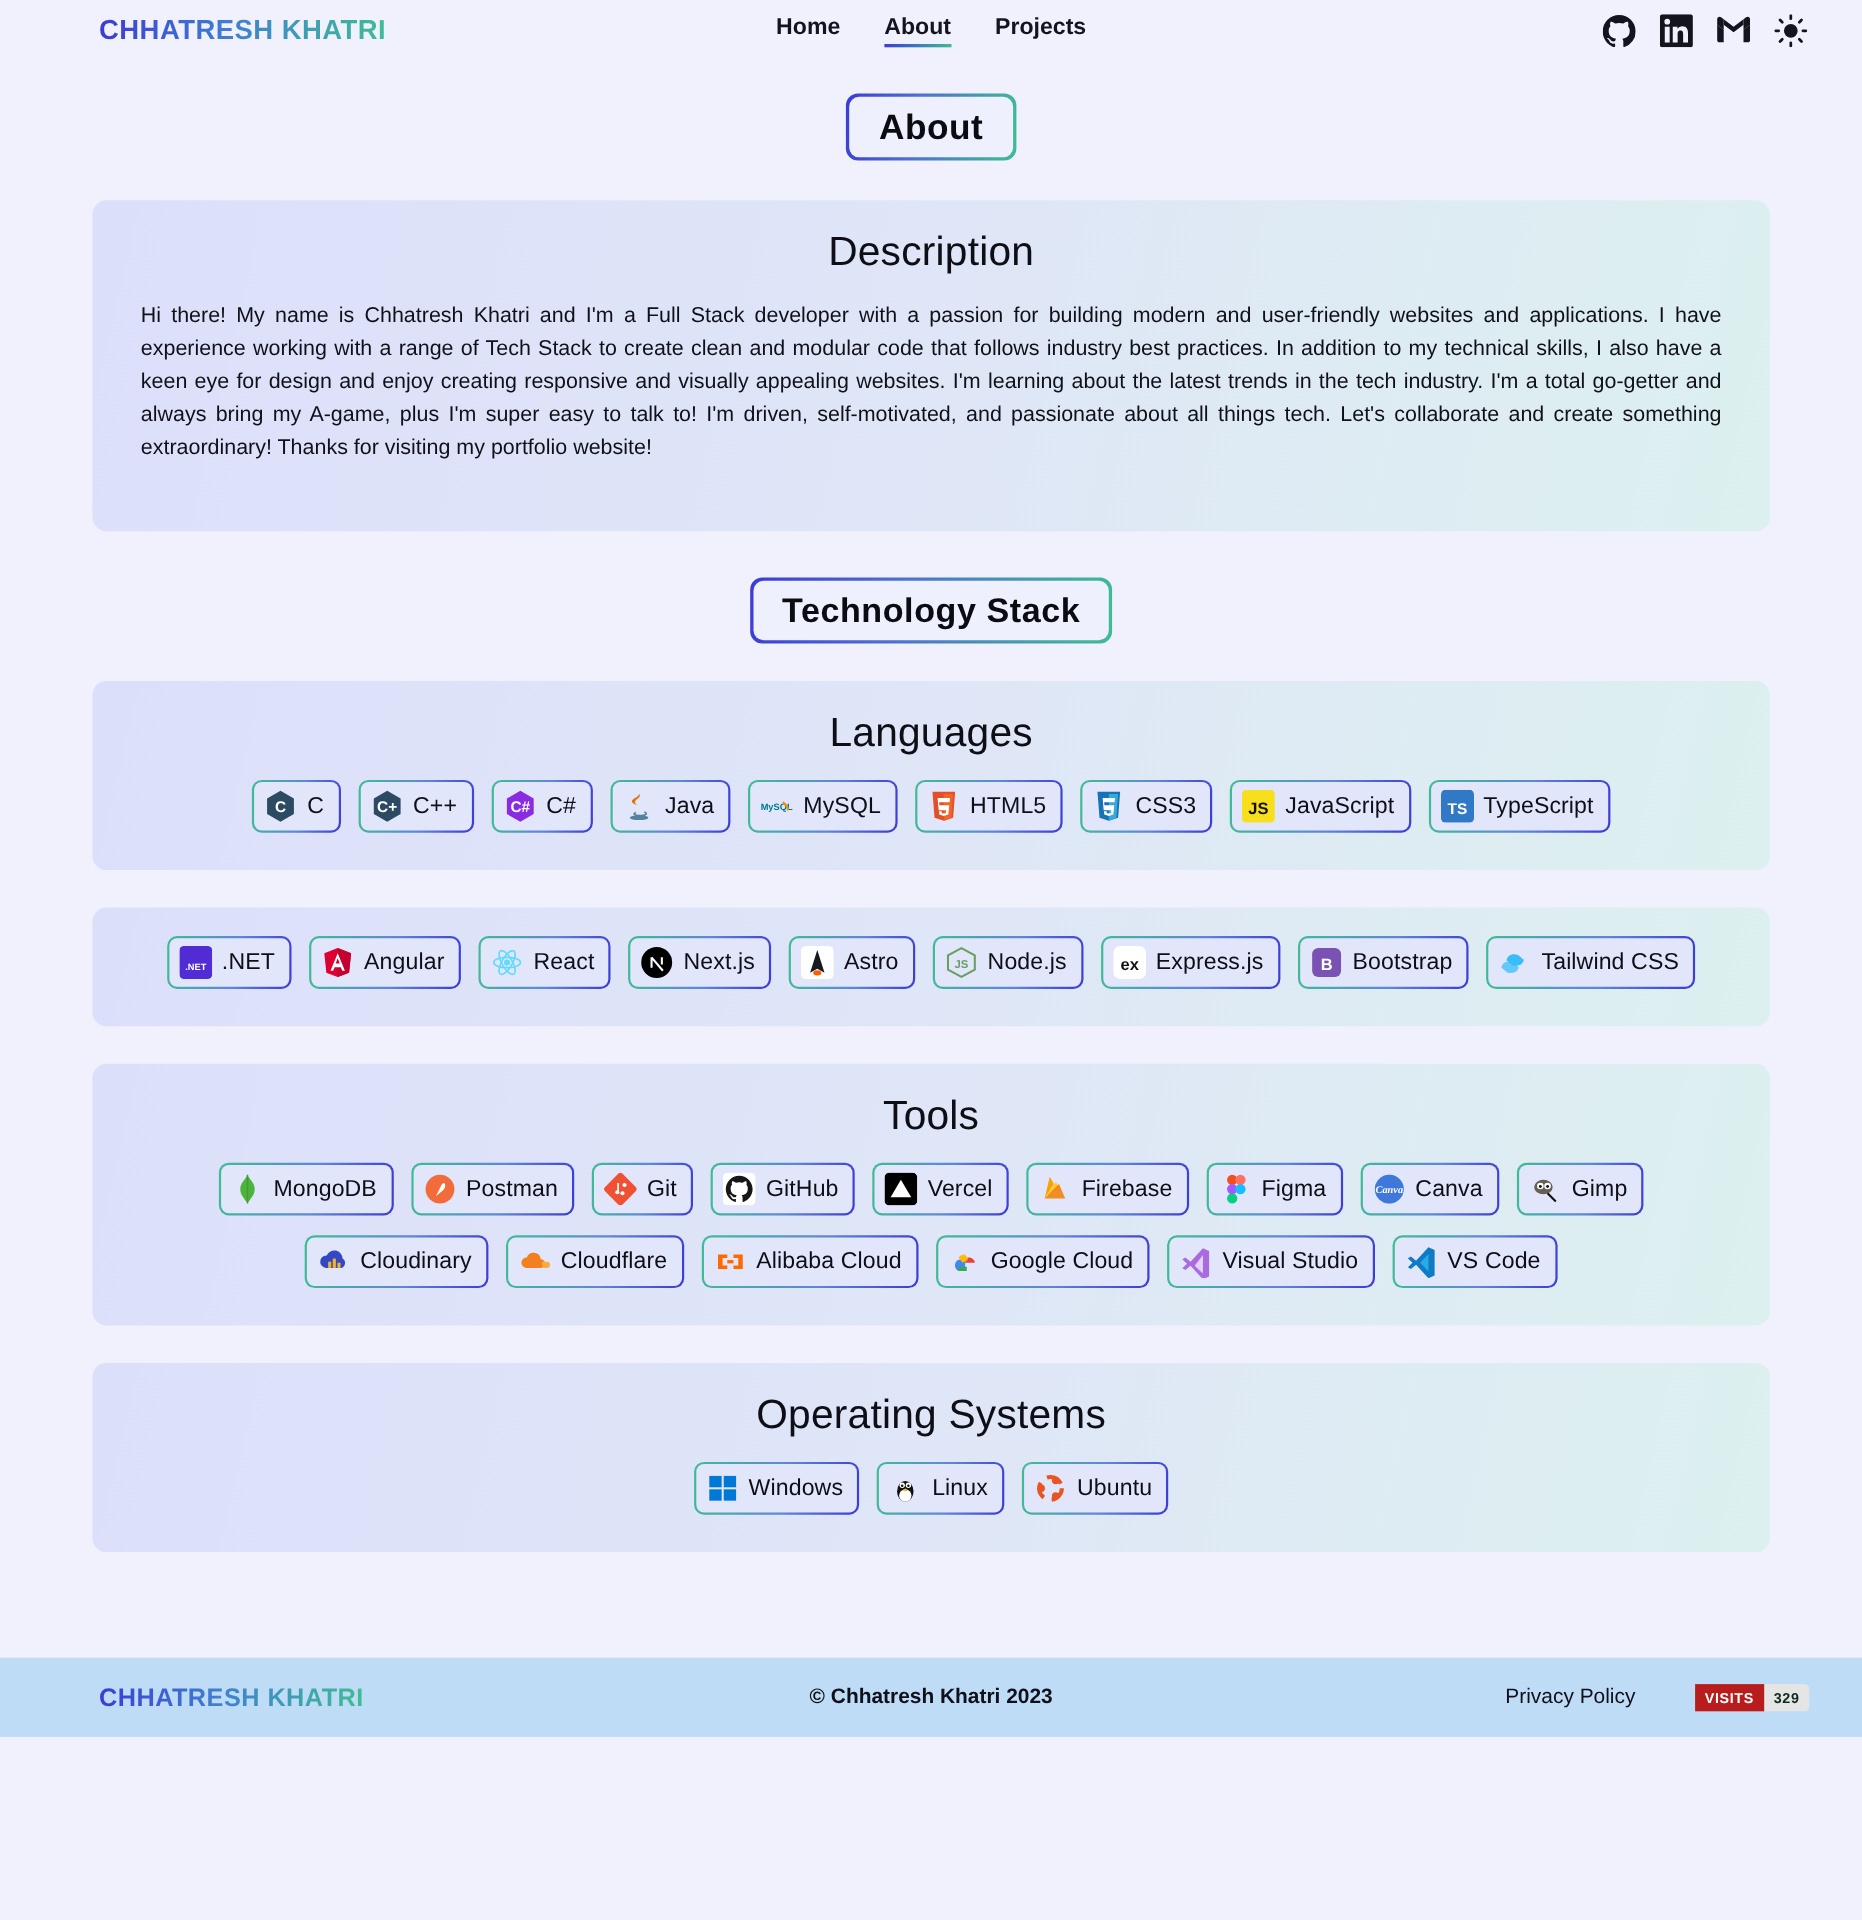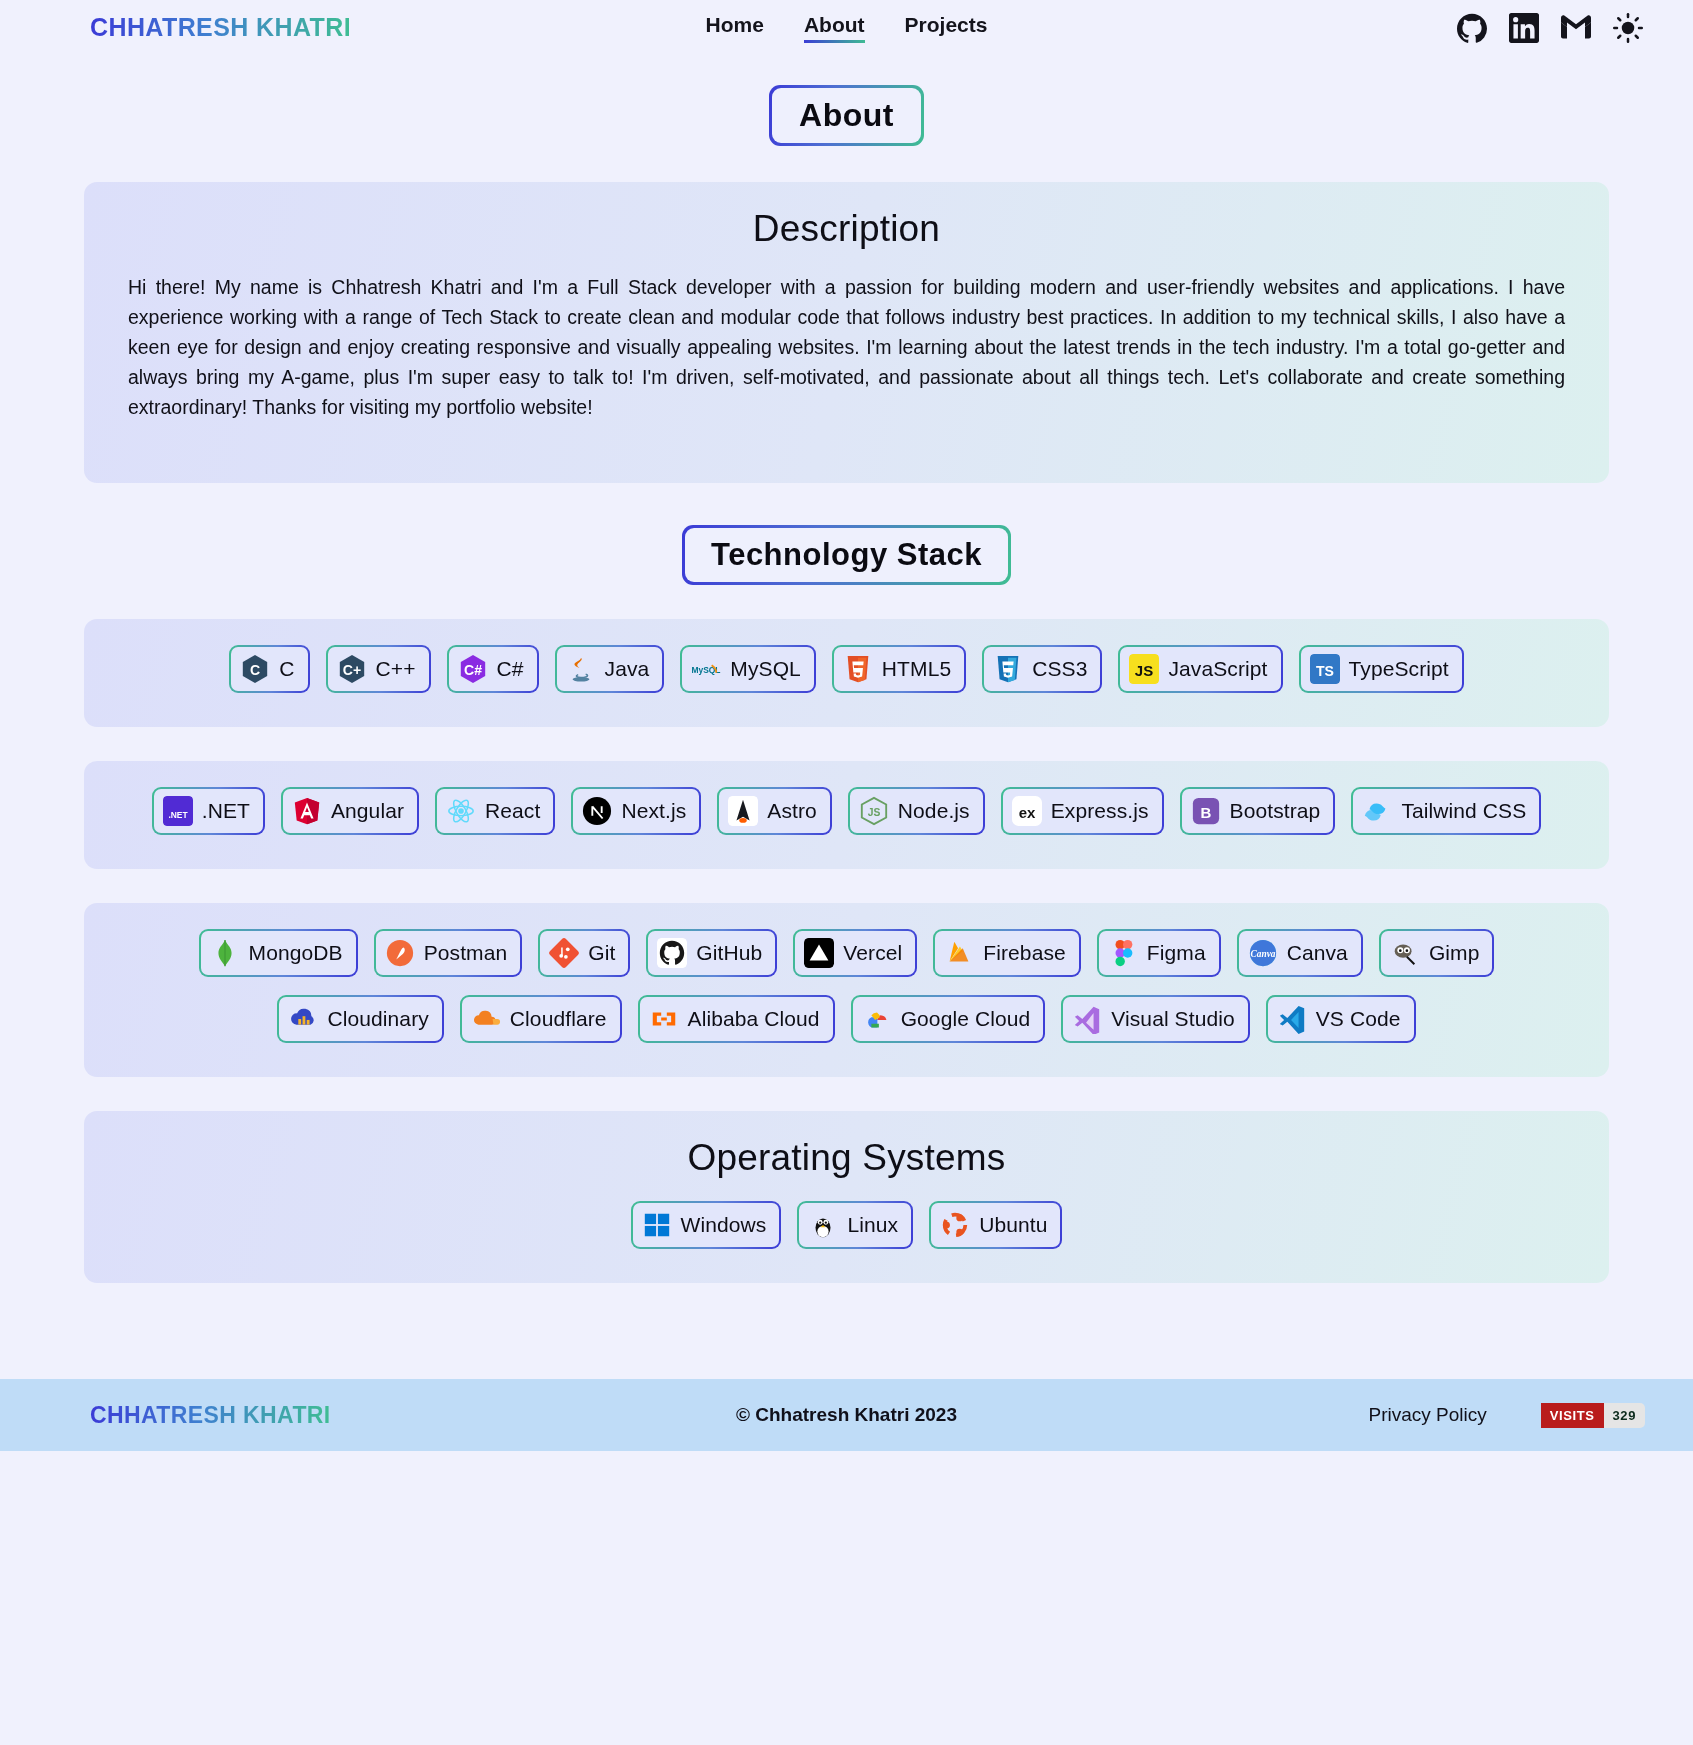--- a/index.html
+++ b/index.html
@@ -263,20 +263,21 @@
 </section>
 
 <div class="badge-wrap">
   <div class="title-badge stack-badge">
     <span>Technology Stack</span>
   </div>
 </div>
 
 <div id="sections-host">
     <section class="card tech">
+      <h2 class="card-heading">Languages</h2>
       <div class="chip-row">
         <div class="chip">
           <div class="chip-inner">
             <span class="chip-ico">
               <svg viewBox="0 0 32 32">
                 <path d="M16 1 29 8.5v15L16 31 3 23.5v-15z" fill="#2d4a63"></path>
                 <text x="16" y="22" text-anchor="middle" font-family="Liberation Sans, sans-serif" font-size="15" font-weight="700" fill="#fff">C</text>
               </svg>
             </span>
             <span class="chip-label">C</span>
@@ -478,20 +479,21 @@
                 <path d="M8 14c1-4 3.5-6 7.5-6 6 0 6.5 4.5 9.5 5.2-1 4-3.5 6-7.5 6-6 0-6.5-4.5-9.5-5.2z" fill="#38bdf8"></path>
                 <path d="M3 21c1-4 3.5-6 7.5-6 6 0 6.5 4.5 9.5 5.2-1 4-3.5 6-7.5 6-6 0-6.5-4.5-9.5-5.2z" fill="#38bdf8" opacity=".75"></path>
               </svg>
             </span>
             <span class="chip-label">Tailwind CSS</span>
           </div>
         </div>
       </div>
     </section>
     <section class="card tech">
+      <h2 class="card-heading">Tools</h2>
       <div class="chip-row">
         <div class="chip">
           <div class="chip-inner">
             <span class="chip-ico">
               <svg viewBox="0 0 32 32">
                 <path d="M16 2c3 6 7 8 7 14s-4 9-7 14c-3-5-7-8-7-14s4-8 7-14z" fill="#4db33d"></path>
                 <path d="M16 2v28" stroke="#3f9c35" stroke-width="1.4"></path>
               </svg>
             </span>
             <span class="chip-label">MongoDB</span>

